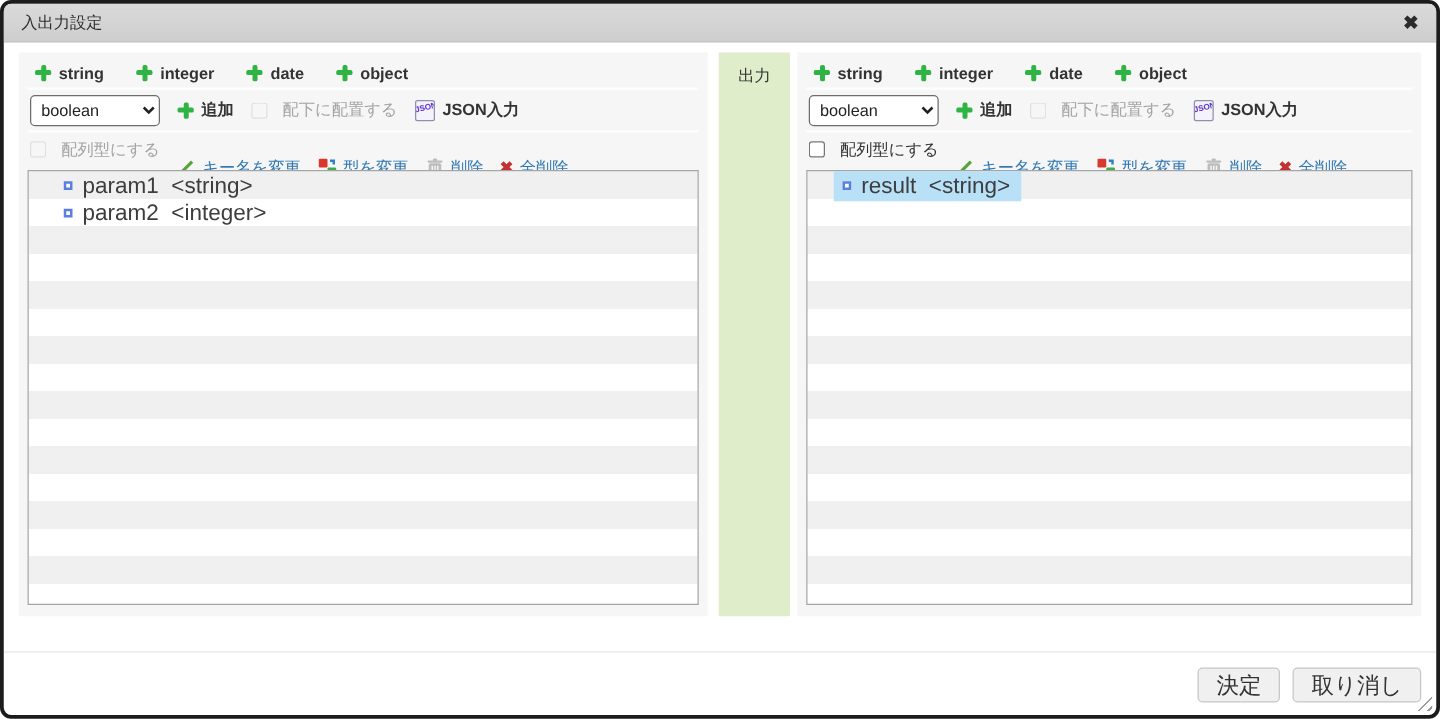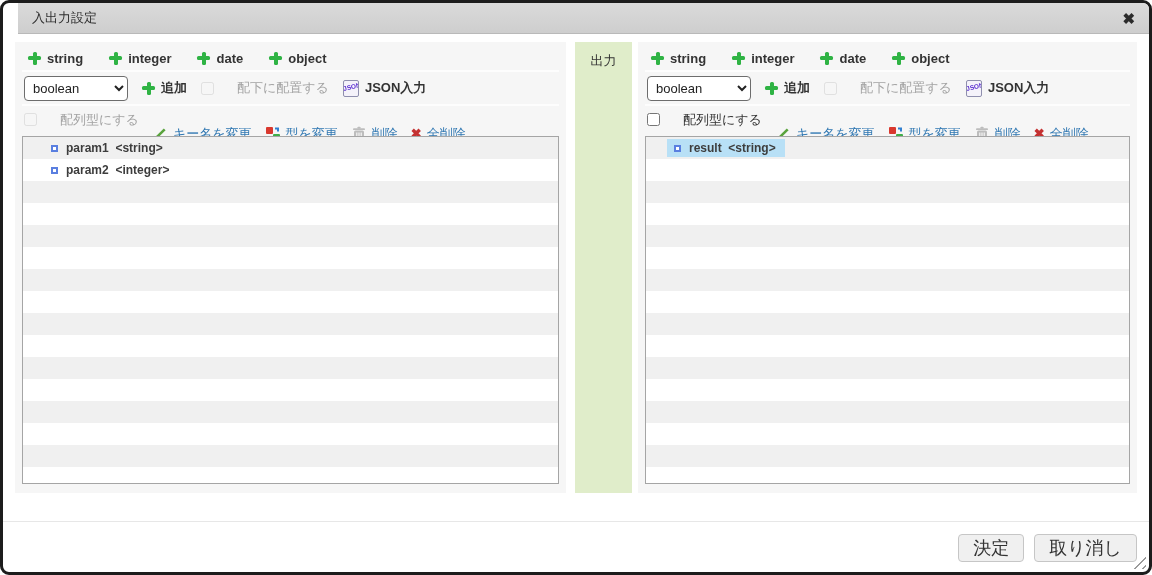--- a/index.html
+++ b/index.html
@@ -6,21 +6,21 @@
   html,body { width:1152px; height:575px; background:#fff; font-family:"Liberation Sans",sans-serif; }
   .dialog {
     position:absolute; inset:0;
     border:3px solid #1c1c1c; border-radius:9px;
     background:#fff; overflow:hidden;
   }
   .titlebar {
     height:31px; background:linear-gradient(#dadada,#cecece);
     border-bottom:1px solid #b9b9b9;
     display:flex; align-items:center; justify-content:space-between;
-    padding:0 14px; font-size:13px; color:#2e2e2e;margin-left:15px;
+    padding:0 14px; font-size:13px; color:#2e2e2e;
   }
   .close-x { font-size:15px; color:#2b2b2b; cursor:pointer; font-weight:bold; line-height:1; }
   .panels { display:flex; margin:8px 12px 0 12px; gap:9px; height:451px; }
   .panel { display:flex; gap:6px; }
   .panel-input { width:551px; }
   .panel-output { flex:1; }
   .panel-label {
     width:57px; background:#e0edca; color:#333; font-size:13px;
     text-align:center; padding-top:10px; flex-shrink:0;
   }
@@ -33,21 +33,21 @@
   .plus { width:13px; height:13px; position:relative; display:inline-block; flex-shrink:0; }
   .plus::before { content:''; position:absolute; left:4.5px; top:0; width:4px; height:13px; background:#2fb344; border-radius:1.5px; }
   .plus::after  { content:''; position:absolute; top:4.5px; left:0; height:4px; width:13px; background:#2fb344; border-radius:1.5px; }
   select.type-select {
     width:104px; height:25px; font-size:13px; color:#222;
     border:1px solid #6d6d6d; border-radius:4px; background:#fff; padding:0 4px;
     font-family:"Liberation Sans",sans-serif;
   }
   .chk { width:13px; height:13px; flex-shrink:0; }
   .chk-dim { opacity:.55; }
-  .chk-group { display:flex; align-items:center; gap:23px; font-size:13px; }
+  .chk-group { display:flex; align-items:center; gap:12px; font-size:13px; }
   .lbl-dim { color:#a3a3a3; }
   .lbl-dark { color:#333; }
   .link { display:flex; align-items:center; gap:5px; font-size:13px; color:#2f77b2; cursor:pointer; text-decoration:none;margin-top:28px; }
   .red-x { color:#c43131; font-weight:bold; font-size:13px; line-height:1; }
   .icon16 { width:16px; height:16px; flex-shrink:0; display:inline-block; }
   .json-icon {
     width:16px; height:17px; background:#f4f2fa; border:1px solid #8f8fae; border-radius:2px;
     position:relative; overflow:hidden; flex-shrink:0;
   }
   .json-icon span {
@@ -56,21 +56,21 @@
   }
   .tree-list {
     flex:1; border:1px solid #a5a5a5; background:#fff;
     background-image:repeating-linear-gradient(to bottom, #f0f0f0 0 22px, #ffffff 22px 44px);
     overflow:hidden;
   }
   .tree-row { height:22px; display:flex; align-items:center; padding-left:21px; }
   .row-inner { display:flex; align-items:center; gap:8px; padding:2px 9px 2px 7px; }
   .row-inner.selected { background:#b8e0f6;text-align:right; }
   .node-sq { width:7px; height:7px; border:2px solid #5a7fe0; background:#fff; flex-shrink:0; }
-  .node-text { font-size:12px; font-weight:700; color:#3d3d3d; white-space:pre; }
+  .node-text { font-size:18px; font-weight:400; color:#3d3d3d; white-space:pre; }
   .footer { margin-top:28px; border-top:1px solid #e7e7e7; padding:12px 12px 0 0; display:flex; justify-content:flex-end; gap:10px; }
   .footer-btn {
     min-width:58px; height:28px; padding:0 14px; font-size:18px; color:#333;
     background:#f0f0f0; border:1px solid #c6c6c6; border-radius:4px; cursor:pointer;
     font-family:"Liberation Sans",sans-serif;
   }
   .resize-grip {
     position:absolute; right:3px; bottom:3px; width:14px; height:14px;
     background:repeating-linear-gradient(135deg, #9a9a9a 0 1.5px, transparent 1.5px 5.5px);
     clip-path:polygon(100% 0, 100% 100%, 0 100%);

